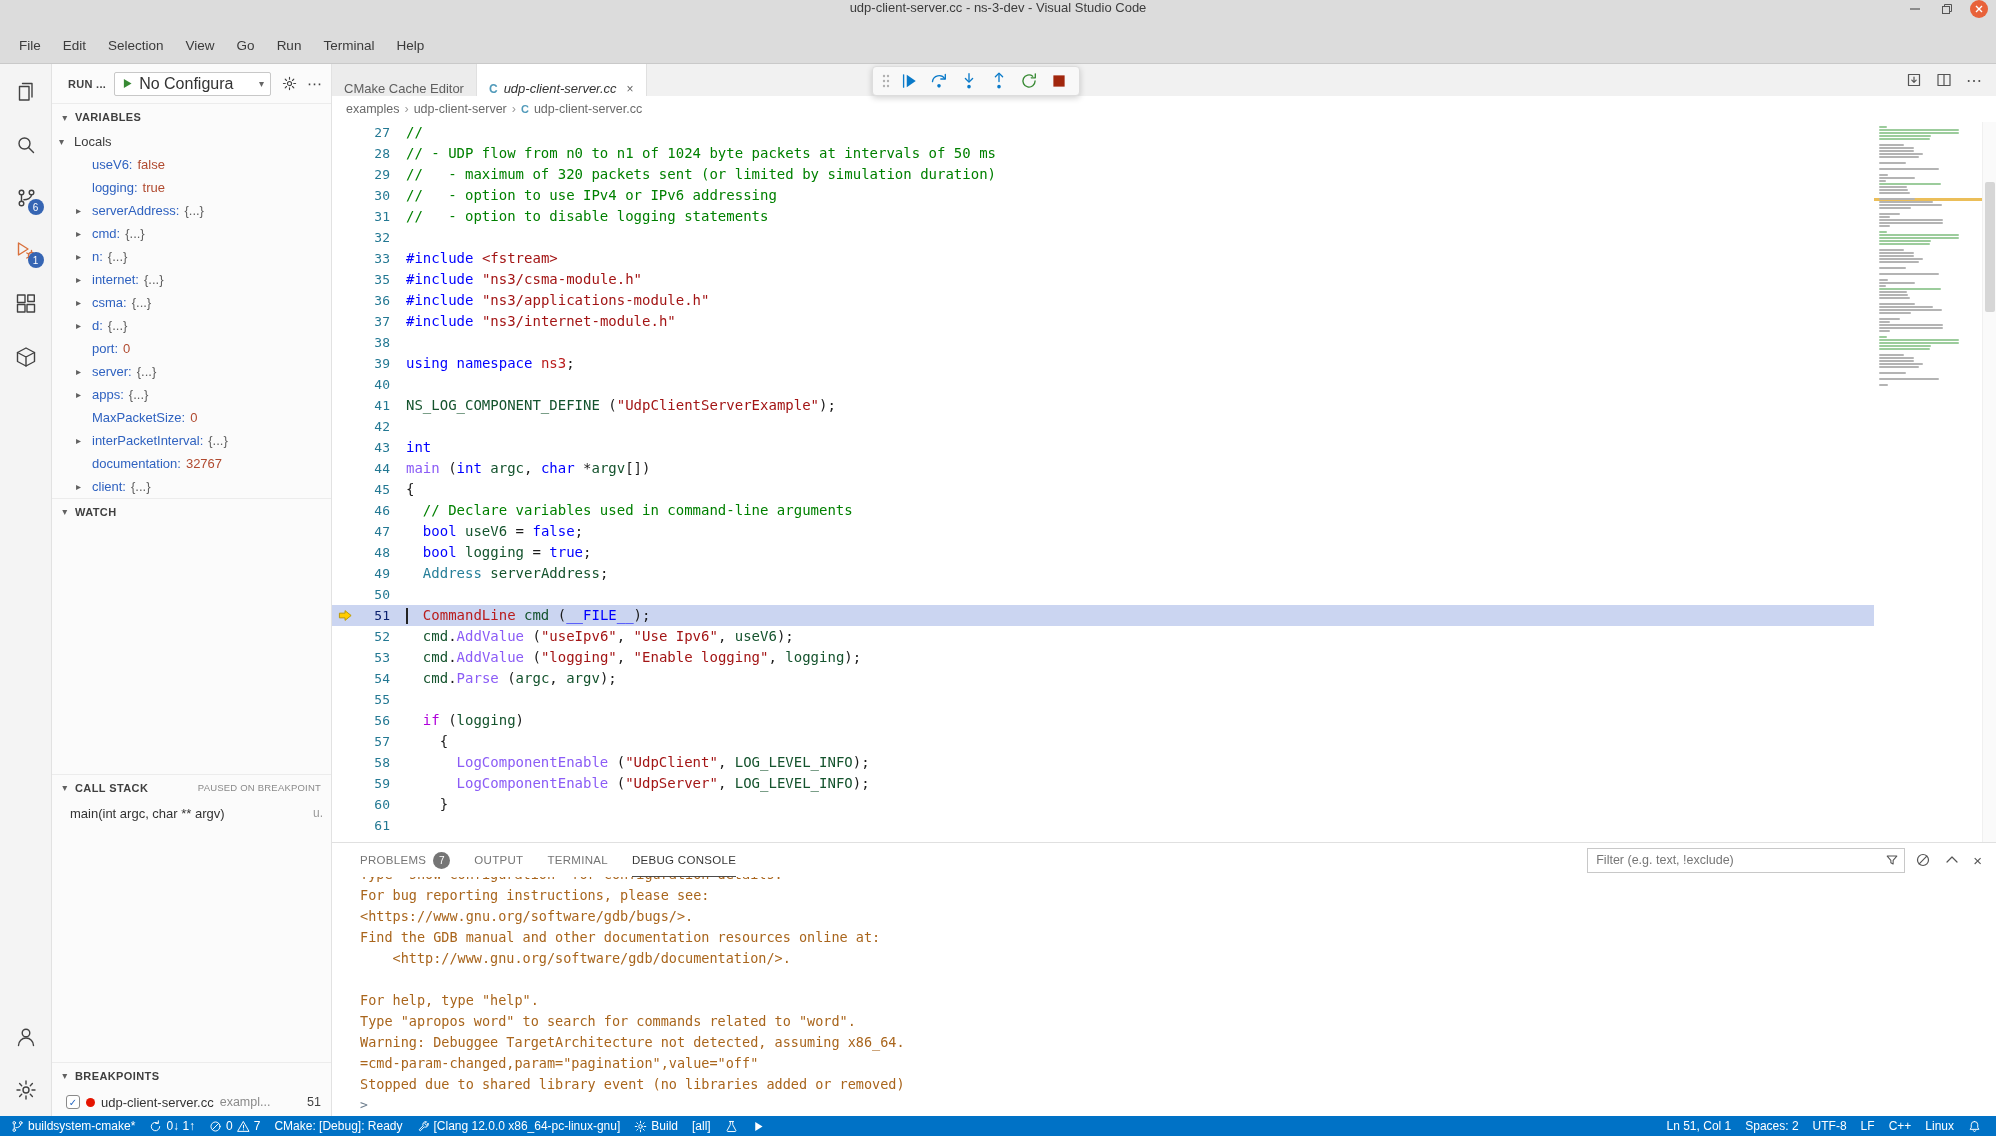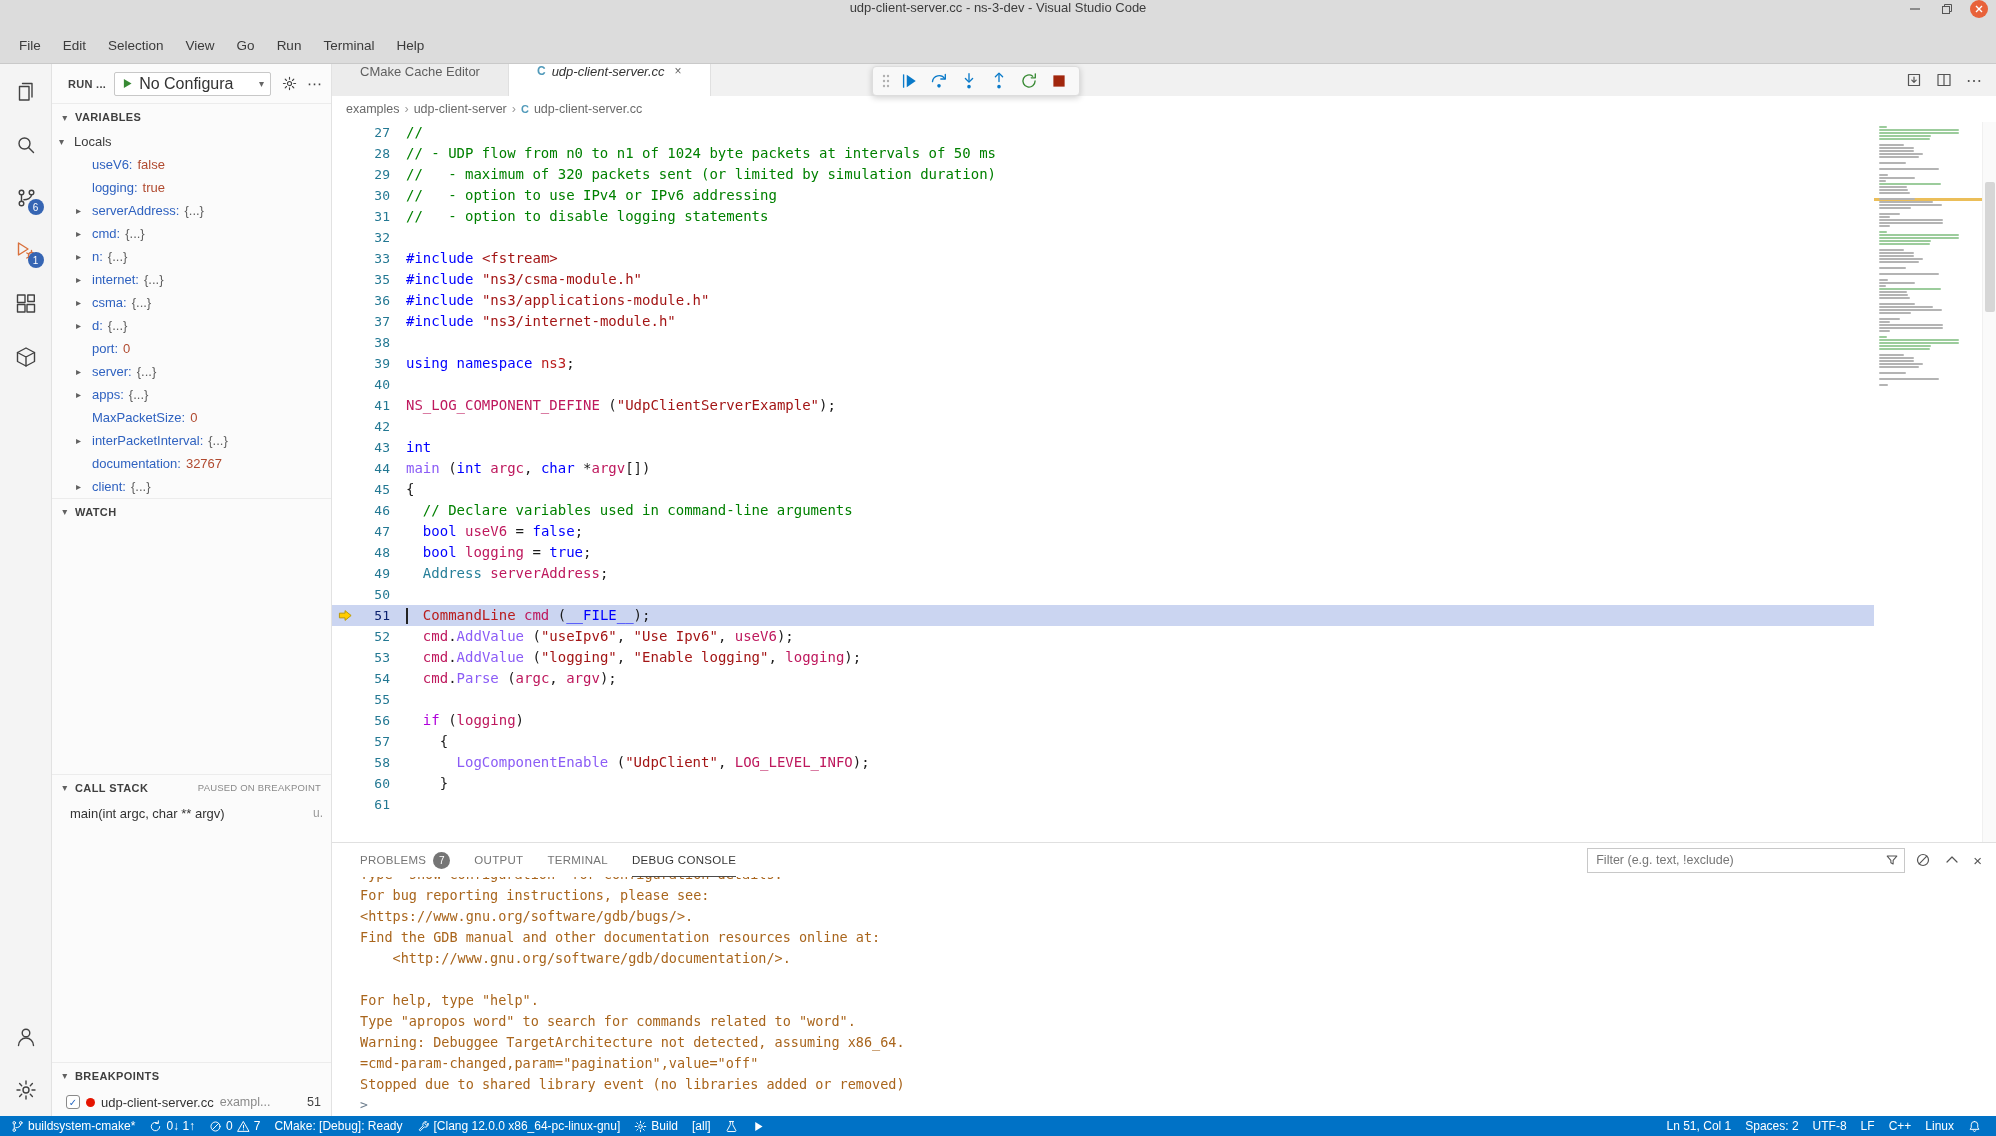--- a/index.html
+++ b/index.html
@@ -63,21 +63,21 @@
 .bp-check{width:14px;height:14px;border:1px solid #8a8a8a;border-radius:3px;background:#fff;display:flex;align-items:center;justify-content:center;font-size:10px;color:#2567c2}
 .bp-dot{width:9px;height:9px;border-radius:50%;background:#e51400}
 .bp-file{color:#333}
 .bp-path{color:#8a8a8a;font-size:12.5px;overflow:hidden;text-overflow:ellipsis;max-width:70px}
 .bp-line{margin-left:auto;color:#424242;font-size:12.5px}
 
 
 .editor-col{flex:1;min-width:0;display:flex;flex-direction:column;background:#fff;position:relative}
 .tabbar{height:32px;flex:none;background:#f1f1f1;display:flex;align-items:stretch}
 .tabstrip{display:flex}
-.tab{display:flex;align-items:flex-start;gap:6px;padding:0 28px;font-size:13px;background:#ececec;color:#5f5f5f;border-right:1px solid #e0e0e0}
+.tab{display:flex;align-items:flex-end;gap:6px;padding:0 12px;font-size:13px;background:#ececec;color:#5f5f5f;border-right:1px solid #e0e0e0}
 .tab.active{background:#fff;color:#333}
 .tab-label.italic{font-style:italic}
 .cicon{color:#519aba;font-weight:bold;font-size:12px}
 .cicon.small{font-size:11px}
 .tab-close{font-size:12px;color:#666;margin-left:4px}
 .ed-actions{margin-left:auto;display:flex;align-items:center;gap:14px;padding-right:14px;color:#555}
 .ed-actions svg{width:16px;height:16px}
 .ed-more{font-size:16px;color:#555}
 .breadcrumb{height:26px;flex:none;display:flex;align-items:center;gap:5px;padding-left:14px;font-size:12.5px;color:#6a6a6a;background:#fff}
 .bc-sep{color:#999}
@@ -97,21 +97,21 @@
 .code{flex:1;min-width:0;font-family:"DejaVu Sans Mono",monospace;font-size:14px;line-height:21px;overflow:hidden}
 .code-line{display:flex;height:21px;white-space:pre}
 .code-line.current{background:#cbd5f1}
 .gutter{width:74px;flex:none;position:relative;display:flex;align-items:center;justify-content:flex-end;padding-right:16px;font-size:13px;color:#237893}
 .code-line.current .lnum{color:#0b216f}
 .exec-arrow{position:absolute;left:6px;top:3px}
 .exec-arrow svg{width:15px;height:15px}
 .ltext{flex:1}
 .caret{display:inline-block;width:2px;height:16px;background:#222;vertical-align:middle;margin-right:-2px}
 .tok-c{color:#008000}.tok-k{color:#0000ff}.tok-kc{color:#af00db}.tok-s{color:#a31515}
-.tok-t{color:#267f99}.tok-t2{color:#b91c1c}.tok-f{color:#8b5cf6}.tok-v{color:#be185d}
+.tok-t{color:#267f99}.tok-t2{color:#b91c1c}.tok-f{color:#8b5cf6}.tok-v{color:#14532d}
 .tok-m{color:#0000ff}.tok-p{color:#1b1b1b}
 .minimap{width:108px;flex:none;position:relative;background:#fff}
 .mm-bar{position:absolute;left:5px;height:2px;border-radius:1px}
 .mm-current{position:absolute;left:0;right:0;height:3px;background:#e8b33c;opacity:.85}
 .vscroll{width:14px;flex:none;position:relative;background:#fafafa;border-left:1px solid #f0f0f0}
 .vslider{position:absolute;left:2px;top:60px;width:10px;height:130px;background:#c9c9c9;opacity:.75;border-radius:2px}
 
 
 .panel{height:274px;flex:none;border-top:1px solid #e0e0e0;display:flex;flex-direction:column;background:#fff}
 .panel-tabs{height:34px;flex:none;display:flex;align-items:center;padding-left:28px}
@@ -487,20 +487,21 @@
           <div class="code-line current"><div class="gutter"><span class="exec-arrow"><svg viewBox="0 0 16 16">
                   <path d="M1.5 5.5h6V2.8L14 8l-6.5 5.2V10.5h-6z" fill="#ffcc00" stroke="#b89500" stroke-width="1"></path>
                 </svg></span><span class="lnum">51</span></div><span class="ltext"><span class="caret"></span><span class="tok-p">  </span><span class="tok-t2">CommandLine</span><span class="tok-p"> </span><span class="tok-v">cmd</span><span class="tok-p"> (</span><span class="tok-m">__FILE__</span><span class="tok-p">);</span></span></div>
           <div class="code-line"><div class="gutter"><span class="lnum">52</span></div><span class="ltext"><span class="tok-p">  </span><span class="tok-v">cmd</span><span class="tok-p">.</span><span class="tok-f">AddValue</span><span class="tok-p"> (</span><span class="tok-s">"useIpv6"</span><span class="tok-p">, </span><span class="tok-s">"Use Ipv6"</span><span class="tok-p">, </span><span class="tok-v">useV6</span><span class="tok-p">);</span></span></div>
           <div class="code-line"><div class="gutter"><span class="lnum">53</span></div><span class="ltext"><span class="tok-p">  </span><span class="tok-v">cmd</span><span class="tok-p">.</span><span class="tok-f">AddValue</span><span class="tok-p"> (</span><span class="tok-s">"logging"</span><span class="tok-p">, </span><span class="tok-s">"Enable logging"</span><span class="tok-p">, </span><span class="tok-v">logging</span><span class="tok-p">);</span></span></div>
           <div class="code-line"><div class="gutter"><span class="lnum">54</span></div><span class="ltext"><span class="tok-p">  </span><span class="tok-v">cmd</span><span class="tok-p">.</span><span class="tok-f">Parse</span><span class="tok-p"> (</span><span class="tok-v">argc</span><span class="tok-p">, </span><span class="tok-v">argv</span><span class="tok-p">);</span></span></div>
           <div class="code-line"><div class="gutter"><span class="lnum">55</span></div><span class="ltext"></span></div>
           <div class="code-line"><div class="gutter"><span class="lnum">56</span></div><span class="ltext"><span class="tok-p">  </span><span class="tok-kc">if</span><span class="tok-p"> (</span><span class="tok-v">logging</span><span class="tok-p">)</span></span></div>
           <div class="code-line"><div class="gutter"><span class="lnum">57</span></div><span class="ltext"><span class="tok-p">    {</span></span></div>
           <div class="code-line"><div class="gutter"><span class="lnum">58</span></div><span class="ltext"><span class="tok-p">      </span><span class="tok-f">LogComponentEnable</span><span class="tok-p"> (</span><span class="tok-s">"UdpClient"</span><span class="tok-p">, </span><span class="tok-v">LOG_LEVEL_INFO</span><span class="tok-p">);</span></span></div>
+          <div class="code-line"><div class="gutter"><span class="lnum">59</span></div><span class="ltext"><span class="tok-p">      </span><span class="tok-f">LogComponentEnable</span><span class="tok-p"> (</span><span class="tok-s">"UdpServer"</span><span class="tok-p">, </span><span class="tok-v">LOG_LEVEL_INFO</span><span class="tok-p">);</span></span></div>
           <div class="code-line"><div class="gutter"><span class="lnum">60</span></div><span class="ltext"><span class="tok-p">    }</span></span></div>
           <div class="code-line"><div class="gutter"><span class="lnum">61</span></div><span class="ltext"></span></div>
         </div>
       <div class="minimap" id="minimap">
           <div class="mm-current" style="top: 76px;"></div>
           <div class="mm-bar" style="top: 4px; width: 8.1px; background: rgb(156, 204, 156);"></div>
           <div class="mm-bar" style="top: 7px; width: 79.5px; background: rgb(156, 204, 156);"></div>
           <div class="mm-bar" style="top: 10px; width: 79.5px; background: rgb(156, 204, 156);"></div>
           <div class="mm-bar" style="top: 13px; width: 52.2px; background: rgb(156, 204, 156);"></div>
           <div class="mm-bar" style="top: 16px; width: 51.15px; background: rgb(156, 204, 156);"></div>

